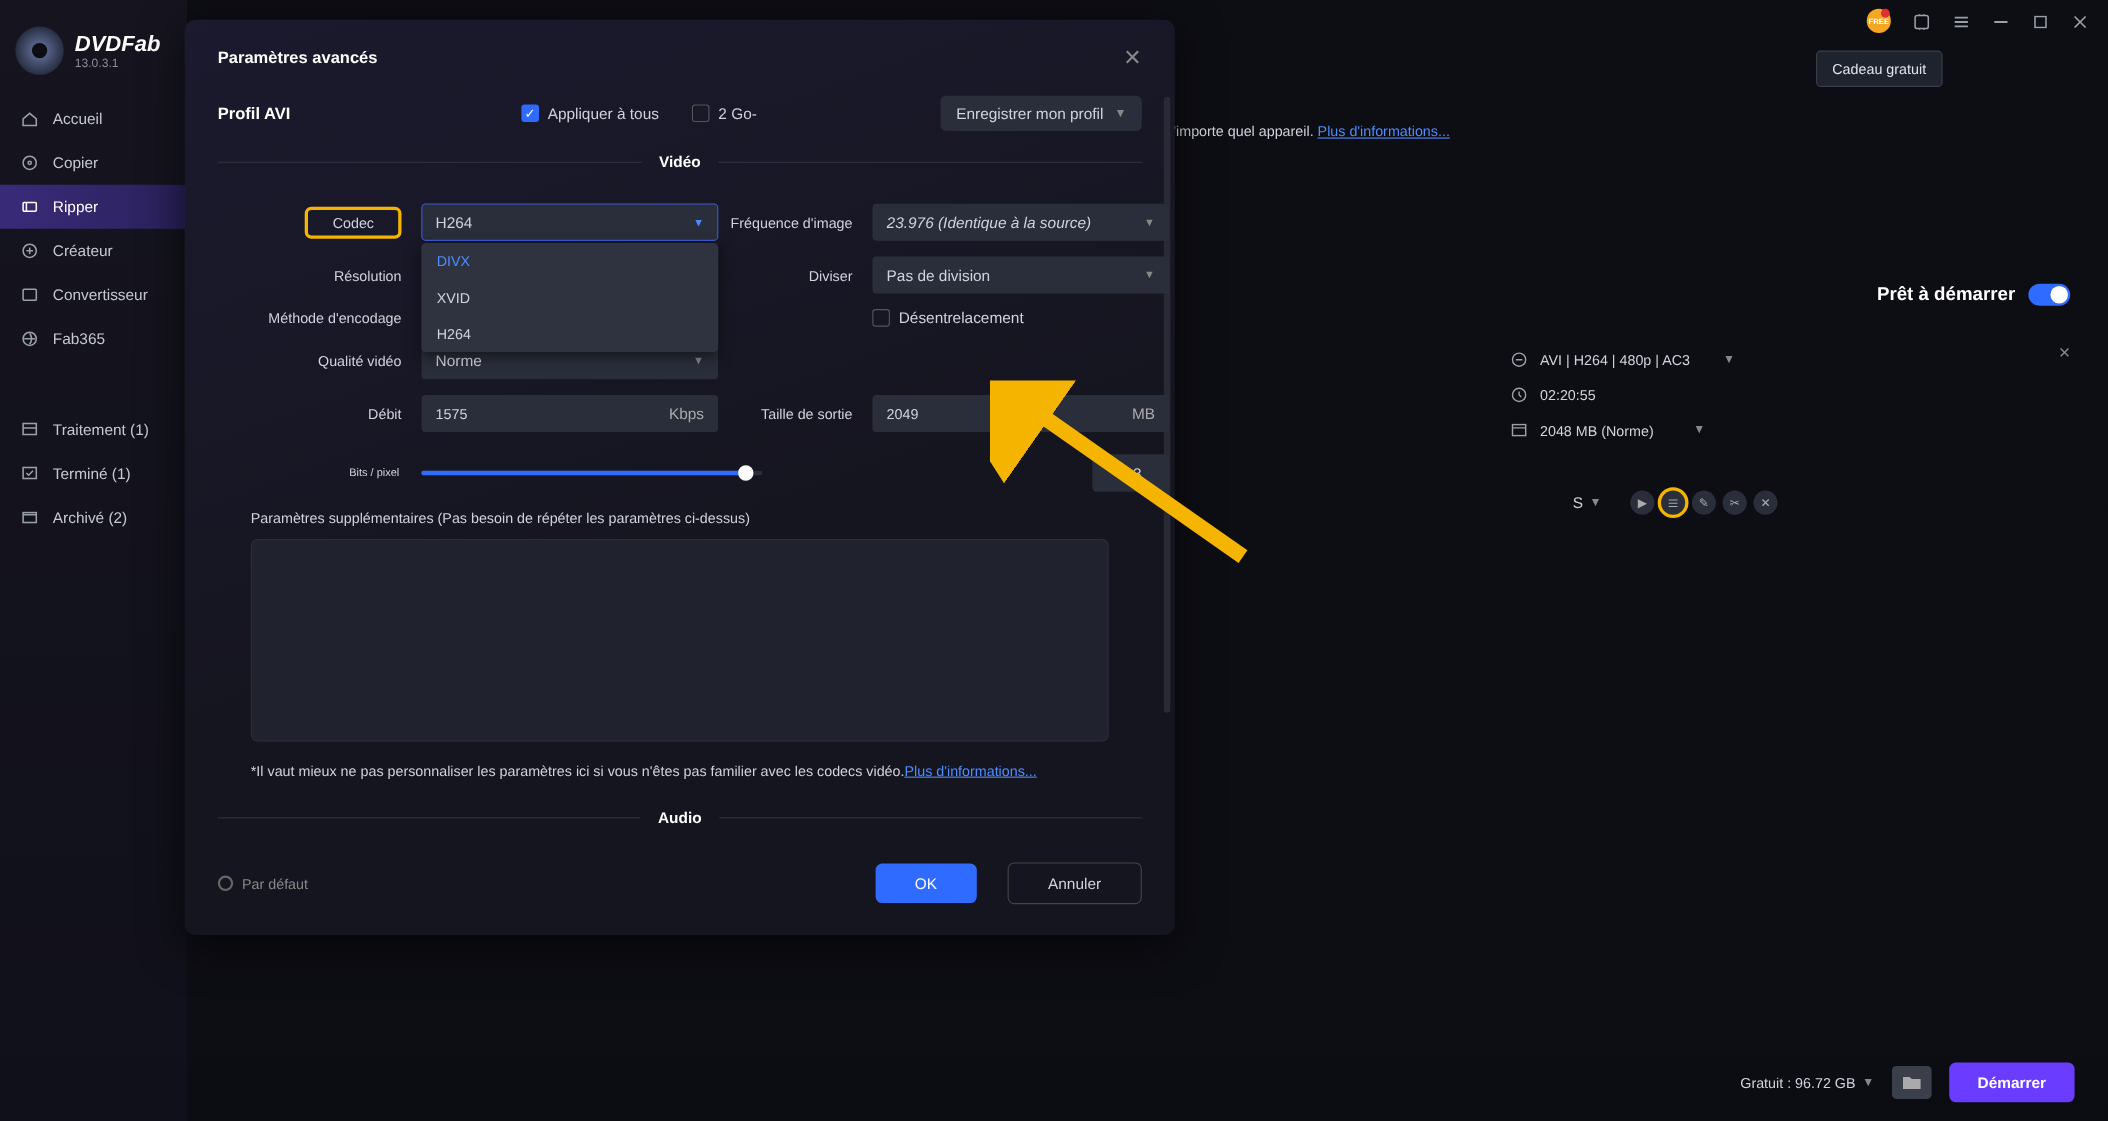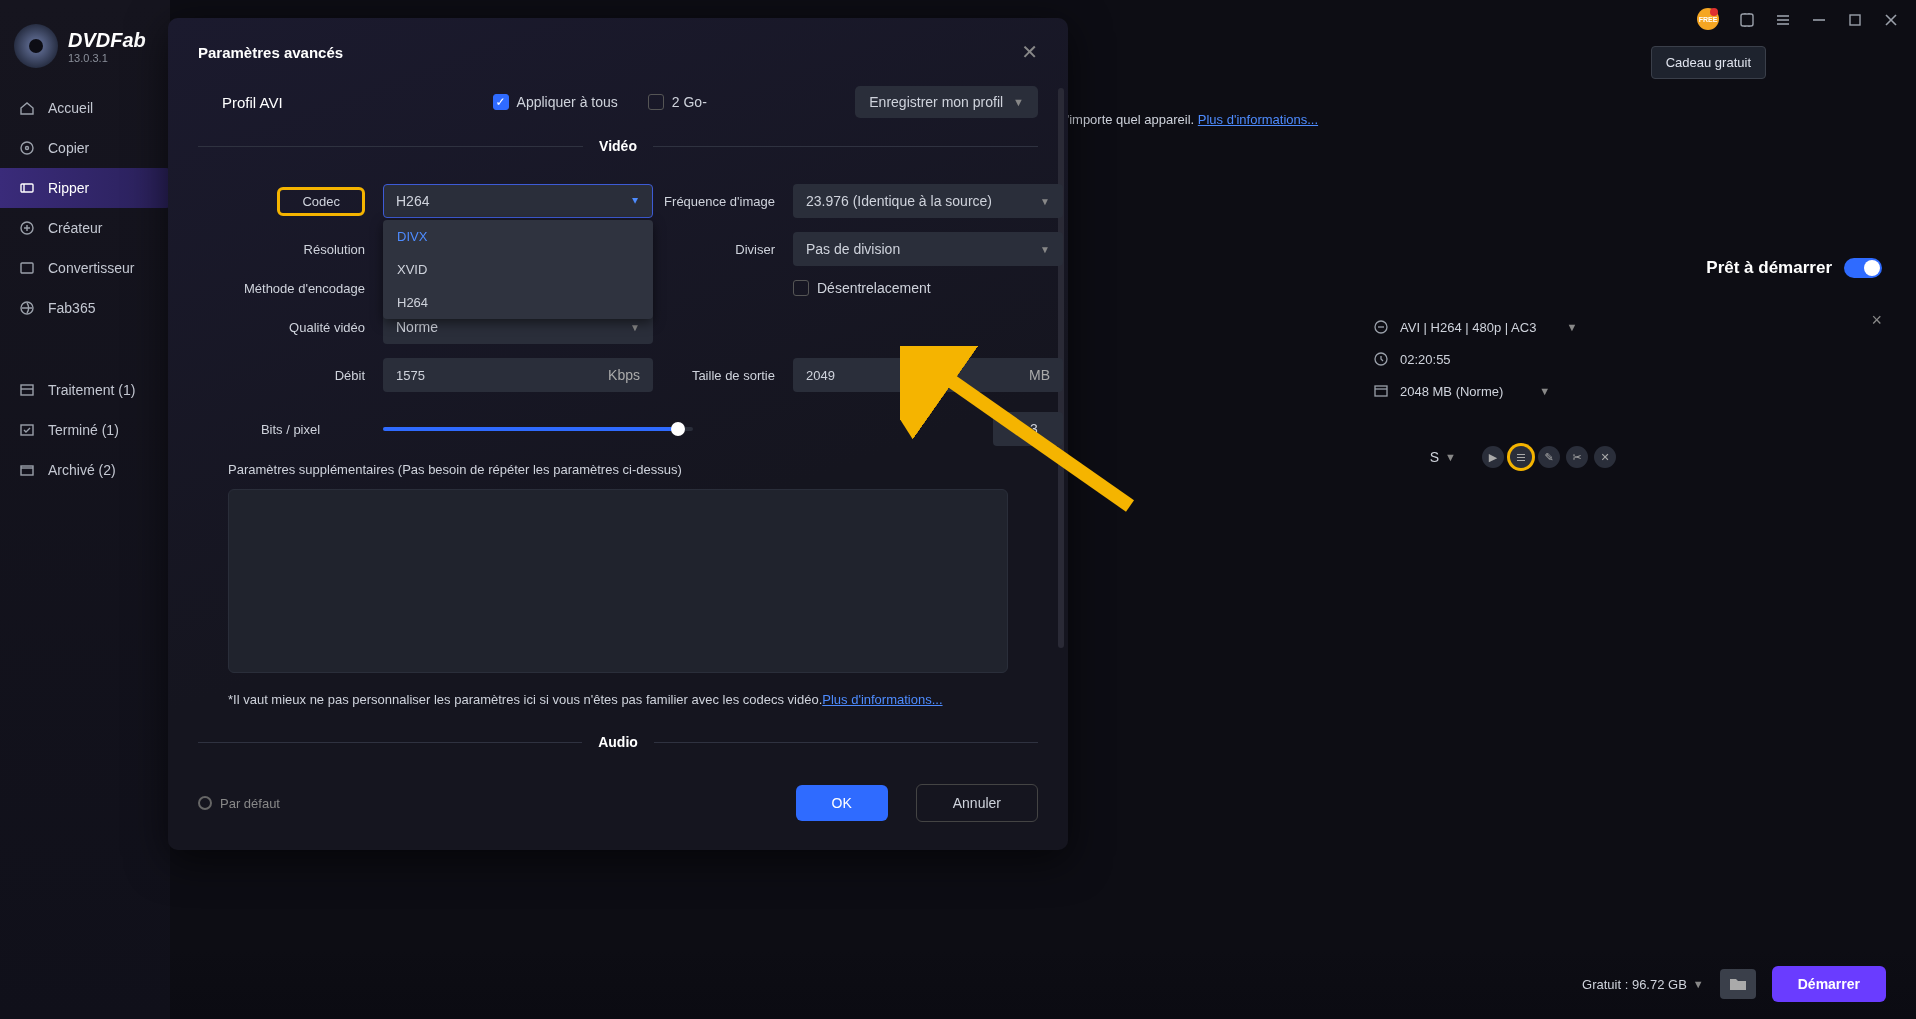--- a/index.html
+++ b/index.html
@@ -52,21 +52,21 @@
   .folder-btn{ width:36px; height:30px; background:#3a3f4a; border-radius:4px; display:flex;align-items:center;justify-content:center;}
   .start-btn { background:#6a3cff; color:#fff; padding:10px 26px; border-radius:6px; font-weight:600; cursor:pointer;}
 
   
   .modal { position: absolute; left: 168px; top: 18px; width: 900px; height: 832px; background: linear-gradient(160deg,#1b1a2e 0%, #15151f 60%); border-radius: 10px; box-shadow: 0 10px 40px rgba(0,0,0,.6); z-index: 100; display:flex; flex-direction:column;}
   .modal-scroll{ position:absolute; right:4px; top:70px; width:6px; height:560px; background:#2a2a36; border-radius:3px;}
   .modal-header { padding: 22px 30px 8px 30px; display:flex; justify-content:space-between; align-items:center;}
   .modal-title { color:#fff; font-weight:600; font-size:15px;}
   .modal-close{ color:#888; font-size:20px; cursor:pointer;}
   .profil-row { padding: 14px 30px 0 30px; display:flex; align-items:center; gap:30px;}
-  .profil-title{ color:#fff; font-weight:400; font-size:15px;margin-left:24px;}
+  .profil-title{ color:#fff; font-weight:700; font-size:15px;}
   .chk { display:flex; align-items:center; gap:8px; color:#cfd3dc;}
   .chk .box{ width:16px;height:16px;border:1px solid #555;border-radius:3px; display:flex;align-items:center;justify-content:center;}
   .chk .box.checked{ background:#2f6bff; border-color:#2f6bff;}
   .chk .box.checked::after{content:"✓"; color:#fff; font-size:12px;}
   .save-profile-btn{ margin-left:auto; background:#2a2e3a; padding:8px 14px; border-radius:5px; display:flex; align-items:center; gap:10px; color:#cfd3dc; cursor:pointer;}
 
   .divider { display:flex; align-items:center; margin: 20px 30px 10px 30px; color:#fff; font-weight:600;}
   .divider::before, .divider::after{ content:""; flex:1; height:1px; background:#2f3240;}
   .divider span{ padding:0 16px;}
 
@@ -81,21 +81,21 @@
   .input .suffix{ color:#aaa;}
   .codec-hl{ border:3px solid #f5b400; border-radius:6px; padding:4px 22px; display:inline-block;}
 
   
   .dropdown{ position:absolute; background:#2f333f; border-radius:4px; overflow:hidden; z-index:120; box-shadow:0 4px 12px rgba(0,0,0,.5);}
   .dropdown .opt{ padding:9px 14px; color:#cfd3dc; cursor:pointer; font-size:13px;}
   .dropdown .opt.sel{ color:#4e8cff;}
 
   
   .slider-row{ grid-column:1 / span 4; display:flex; align-items:center; gap:20px; margin-top:6px;}
-  .slider-row .sl-label{ width:145px; text-align:center; color:#cfd3dc; font-size:13px;}
+  .slider-row .sl-label{ width:145px; text-align:right; color:#cfd3dc; font-size:10px;}
   .slider-track{ flex:1; height:4px; background:#2a2e3a; border-radius:2px; position:relative; max-width:310px;}
   .slider-fill{ position:absolute; left:0; height:4px; background:#2f6bff; border-radius:2px; width:95%;}
   .slider-thumb{ position:absolute; top:-5px; width:14px; height:14px; border-radius:50%; background:#fff; left:95%; margin-left:-7px;}
   .slider-val{ margin-left:auto; width:70px; background:#2a2e3a; height:34px; border-radius:4px; display:flex;align-items:center;justify-content:center; color:#cfd3dc;}
 
   .extra{ padding: 14px 60px 0 60px; color:#cfd3dc; font-size:13px; line-height:1.6;}
   .extra textarea{ width:100%; height:184px; background:#20232d; border:1px solid #2a2e3a; border-radius:6px; resize:none; margin-top:8px; color:#cfd3dc; padding:10px; outline:none;}
   .extra a{ color:#4e8cff; text-decoration:underline;}
 
   .modal-footer{ margin-top:auto; padding: 0 30px 28px 30px; display:flex; align-items:center;gap:16px;}
@@ -354,21 +354,21 @@
       </div>
       <div class="dropdown" style="left:0; top:36px; width:100%;">
         <div class="opt sel">DIVX</div>
         <div class="opt">XVID</div>
         <div class="opt">H264</div>
       </div>
     </div>
     <div class="flabel">Fréquence d'image</div>
     <div class="fcontrol">
         <div class="select">
-          <span style="white-space:nowrap;overflow:hidden;text-overflow:ellipsis;max-width:200px;">23.976 (Identique à la source)</span>
+          <span style="white-space:nowrap;overflow:hidden;text-overflow:ellipsis;max-width:200px;font-style:italic;">23.976 (Identique à la source)</span>
           <span class="arrow">▼</span>
         </div>
       </div>
 
     <div class="flabel">Résolution</div>
     <div class="fcontrol"></div>
     <div class="flabel">Diviser</div>
     <div class="fcontrol">
         <div class="select">
           <span>Pas de division</span>

